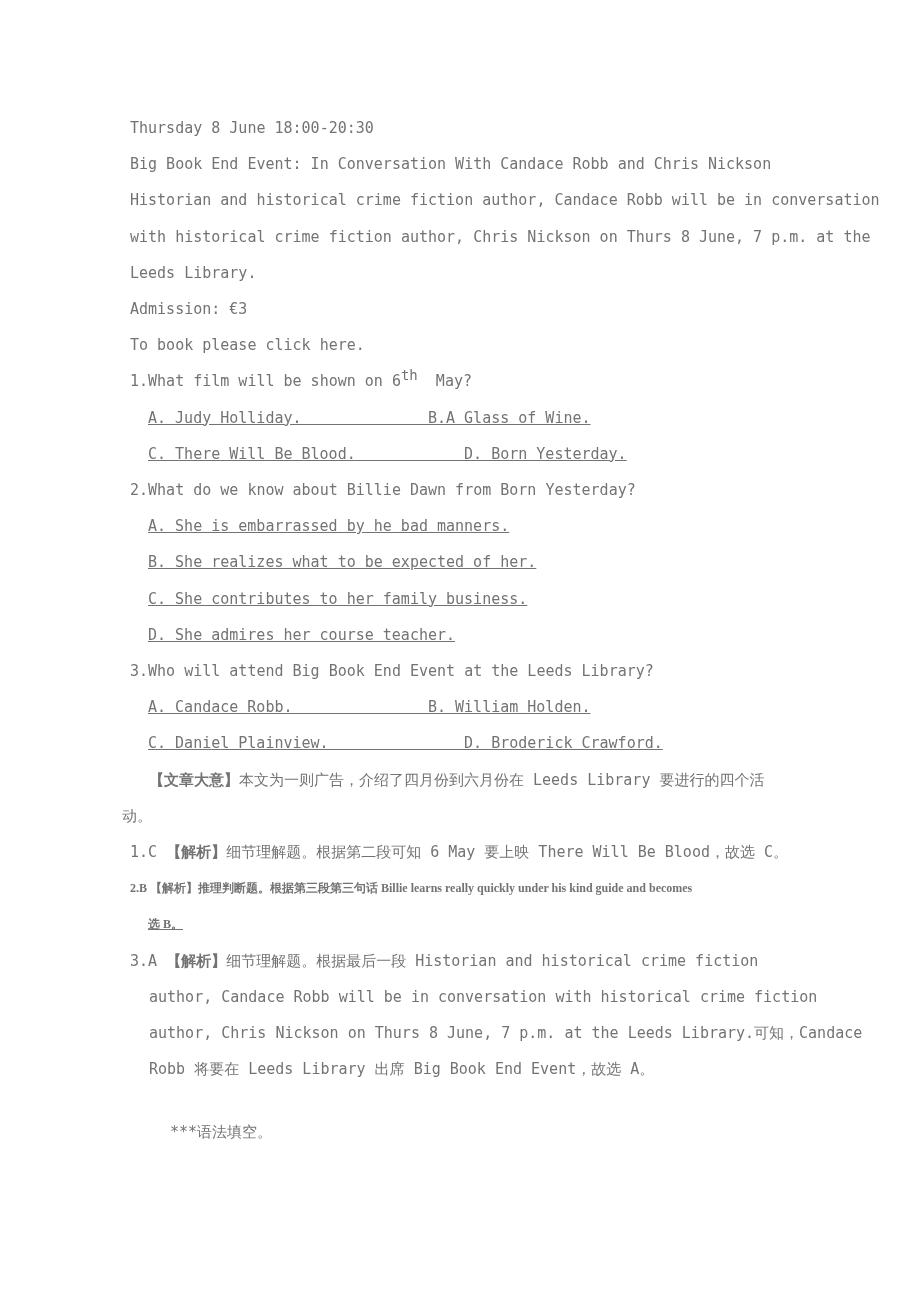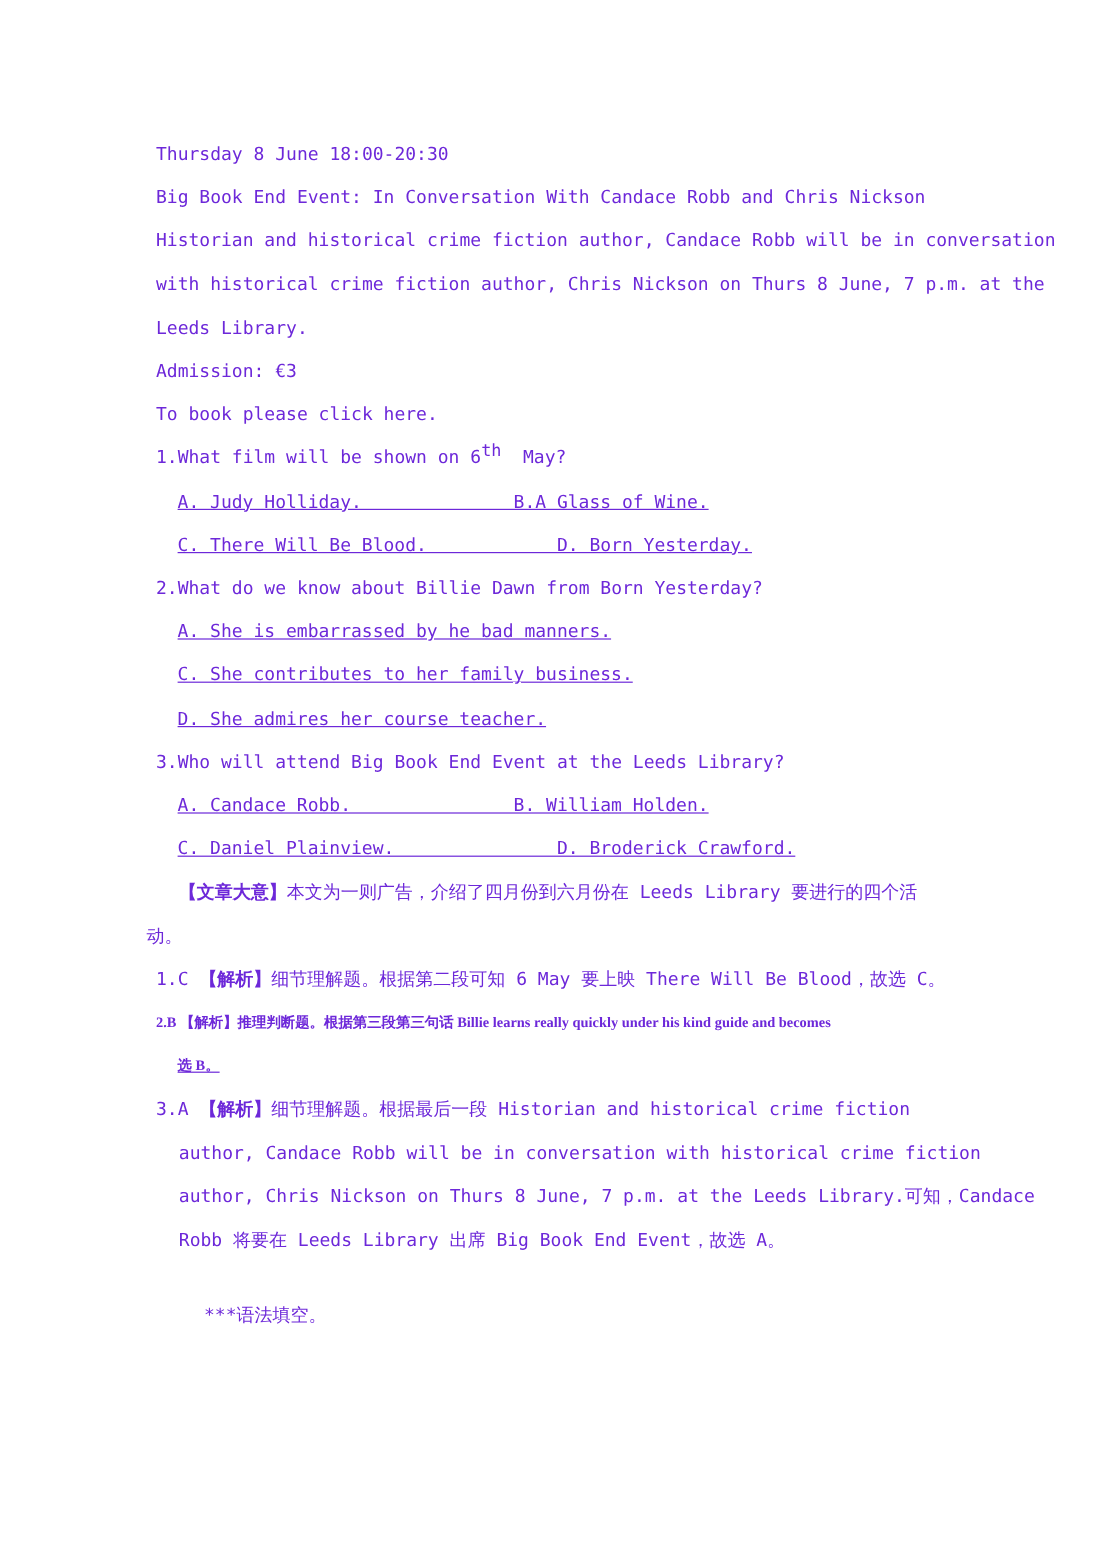--- a/index.html
+++ b/index.html
@@ -6,21 +6,21 @@
   .page {
     position: relative;
     width: 920px;
     height: 1302px;
     margin: 0 auto;
     background: #ffffff;
     box-sizing: border-box;
     padding: 110px 28px 0 122px;
     font-family: "DejaVu Sans Mono", monospace;
     font-size: 15px;
-    color: #6d28d9;
+    color: #737373;
     overflow: hidden;
   }
   .line {
     line-height: 36.2px;
     white-space: pre-wrap;
   }
   
   .t0 { margin-left: 0; }
   .t1 { margin-left: 8px; }
   .t2 { margin-left: 26px; text-decoration: underline; }
@@ -45,20 +45,21 @@
       <div class="line t1"><span>Historian and historical crime fiction author, Candace Robb will be in conversation</span></div>
       <div class="line t1"><span>with historical crime fiction author, Chris Nickson on Thurs 8 June, 7 p.m. at the</span></div>
       <div class="line t1"><span>Leeds Library.</span></div>
       <div class="line t1"><span>Admission: €3</span></div>
       <div class="line t1"><span>To book please click here.</span></div>
       <div class="line t1"><span>1.What film will be shown on 6</span><sup>th</sup><span>  May?</span></div>
       <div class="line t2"><span>A. Judy Holliday.              B.A Glass of Wine.</span></div>
       <div class="line t2"><span>C. There Will Be Blood.            D. Born Yesterday.</span></div>
       <div class="line t1"><span>2.What do we know about Billie Dawn from Born Yesterday?</span></div>
       <div class="line t2"><span>A. She is embarrassed by he bad manners.</span></div>
+      <div class="line t2"><span>B. She realizes what to be expected of her.</span></div>
       <div class="line t2"><span>C. She contributes to her family business.</span></div>
       <div class="line t2"><span>D. She admires her course teacher.</span></div>
       <div class="line t1"><span>3.Who will attend Big Book End Event at the Leeds Library?</span></div>
       <div class="line t2"><span>A. Candace Robb.               B. William Holden.</span></div>
       <div class="line t2"><span>C. Daniel Plainview.               D. Broderick Crawford.</span></div>
       <div class="line t3"><span class="b">【文章大意】</span><span>本文为一则广告，介绍了四月份到六月份在 Leeds Library 要进行的四个活</span></div>
       <div class="line t0"><span>动。</span></div>
       <div class="line t1"><span>1.C </span><span class="b">【解析】</span><span>细节理解题。根据第二段可知 6 May 要上映 There Will Be Blood，故选 C。</span></div>
       <div class="line t1 emph"><span>2.B 【解析】推理判断题。根据第三段第三句话 Billie learns really quickly under his kind guide and becomes</span></div>
       <div class="line t2 emph"><span>选 B。</span></div>

